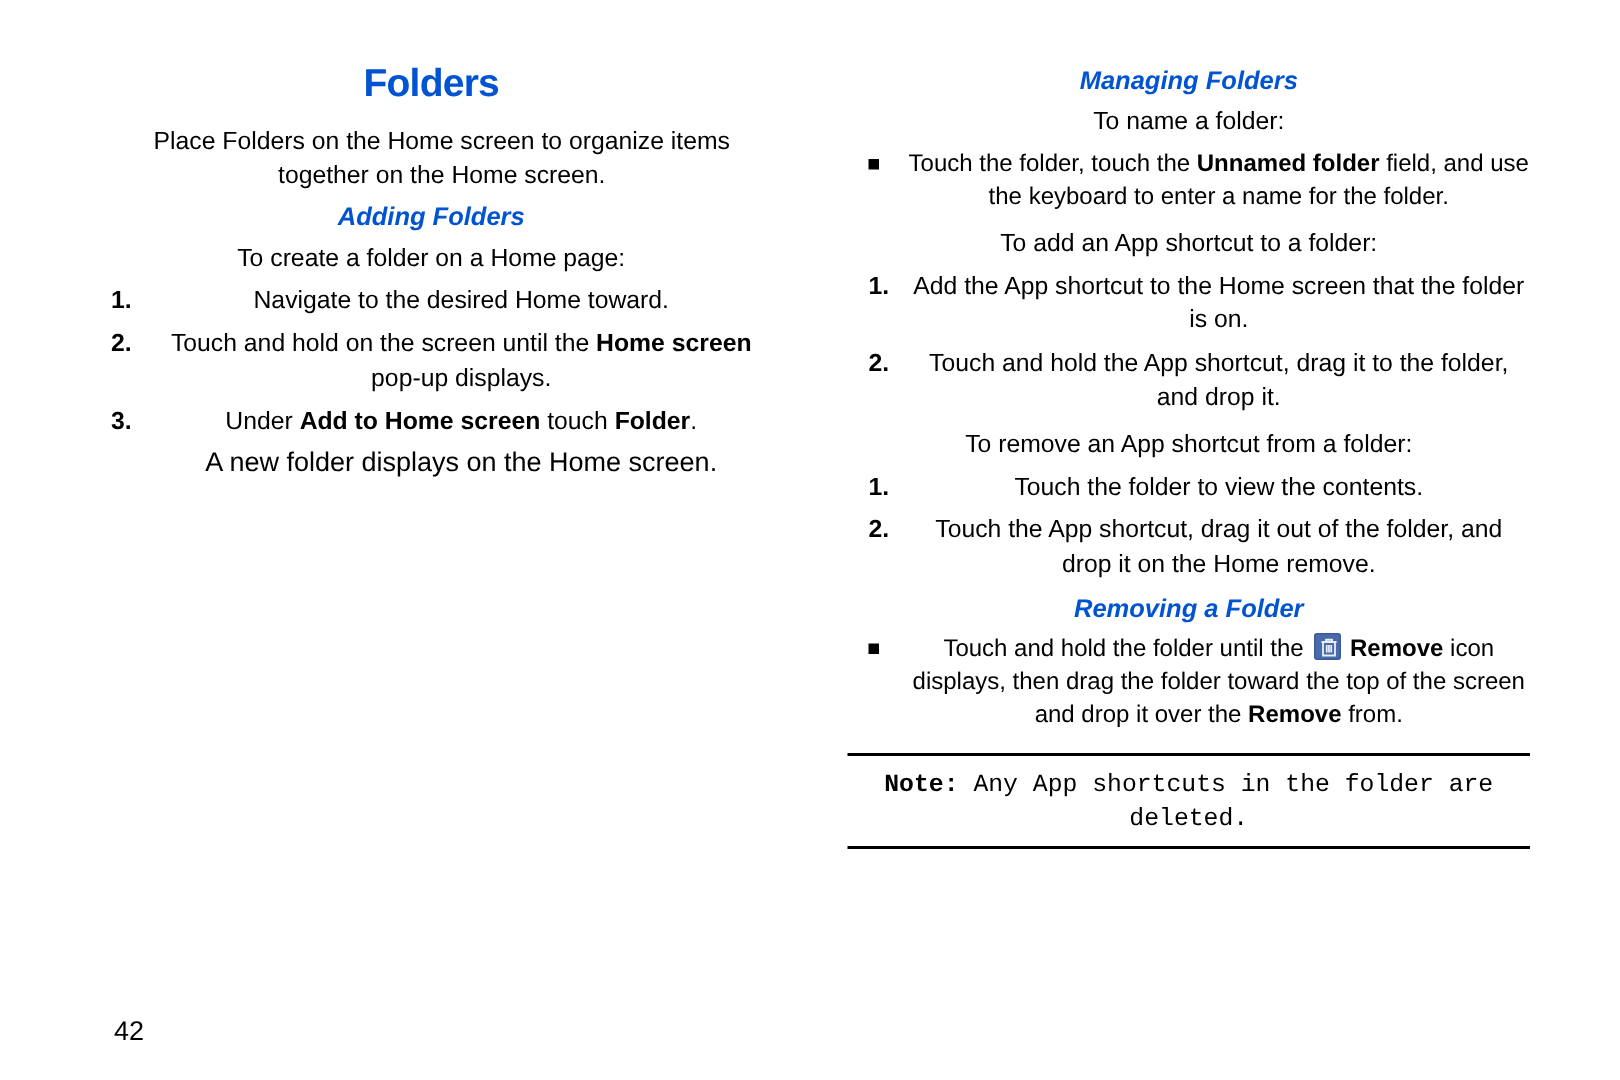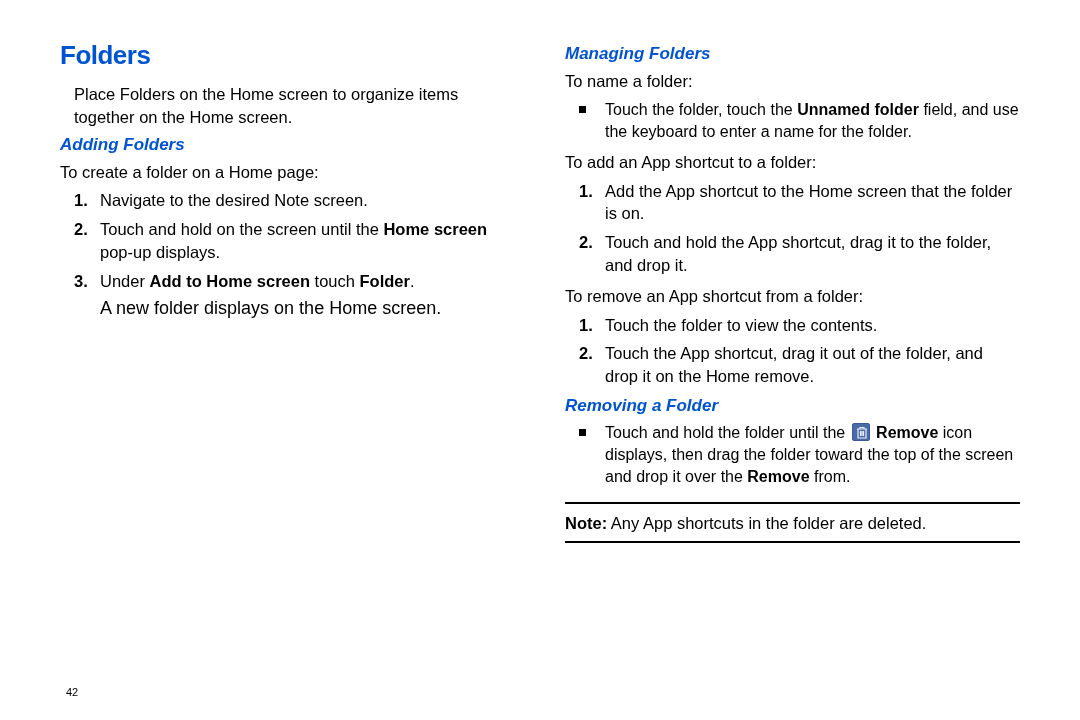--- a/index.html
+++ b/index.html
@@ -8,20 +8,21 @@
     background: #fff;
     color: #000;
     width: 1080px;
     height: 720px;
     padding: 40px 60px 20px 60px;
     position: relative;
   }
   .columns {
     display: flex;
     gap: 50px;
+    text-align: center;
   }
   .col {
     flex: 1;
     min-width: 0;
   }
   .section-title {
     font-size: 26px;
     font-weight: bold;
     color: #0054d1;
     margin-bottom: 12px;
@@ -107,44 +108,45 @@
   }
   .note-rule {
     border: none;
     border-top: 2px solid #000;
     margin: 14px 0 8px 0;
   }
   .note-text {
     font-size: 16.5px;
     line-height: 1.38;
     margin-bottom: 6px;
+    font-family: Liberation Mono, monospace;
   }
   .page-num {
     position: absolute;
     bottom: 22px;
-    left: 66px;
-    font-size: 11px;
+    left: 76px;
+    font-size: 18px;
   }
 </style>
 </head>
 <body>
 
 <div class="columns">
 
   <div class="col">
     <div class="section-title">Folders</div>
     <div class="body-text indent">Place Folders on the Home screen to organize items together on the Home screen.</div>
 
     <div class="subsection-title">Adding Folders</div>
     <div class="body-text">To create a folder on a Home page:</div>
 
     <ol class="numbered">
       <li>
         <span class="num">1.</span>
-        <span>Navigate to the desired Note screen.</span>
+        <span>Navigate to the desired Home toward.</span>
       </li>
       <li>
         <span class="num">2.</span>
         <span>Touch and hold on the screen until the </span><span class="b">Home screen</span><span> pop-up displays.</span>
       </li>
       <li>
         <span class="num">3.</span>
         <span>Under </span><span class="b">Add to Home screen</span><span> touch </span><span class="b">Folder</span><span>.</span>
       </li>
     </ol>

